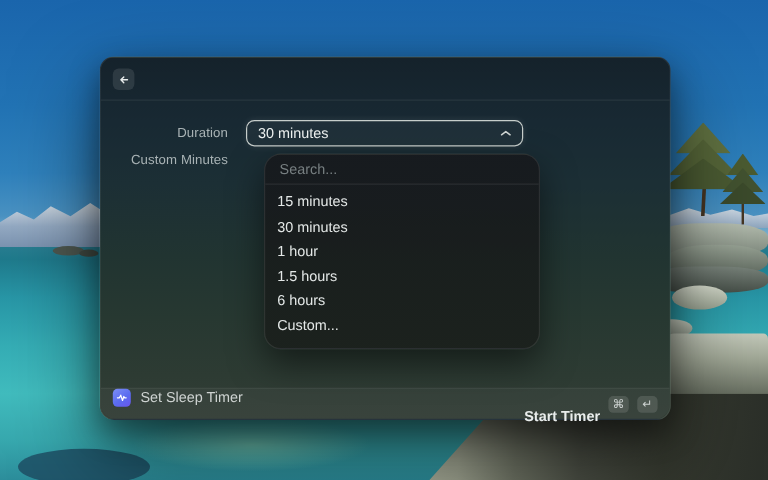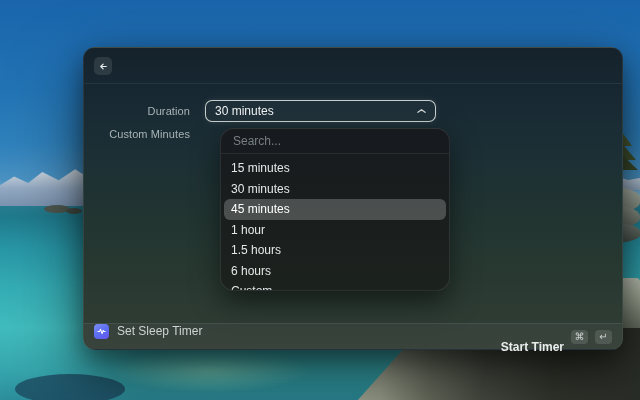--- a/index.html
+++ b/index.html
@@ -28,21 +28,21 @@
   .fg-rock { position:absolute; left:330px; top:328px; width:310px; height:72px;
     background:linear-gradient(95deg,#b2b7a3 0%,#9da28f 18%,#6d7263 33%,#4a4e44 50%,#35392f 72%,#2b2f29 100%);
     clip-path:polygon(9% 100%,26% 18%,40% 0,100% 0,100% 100%);
   }
   .right-rock-col { position:absolute; left:552px; top:278px; width:88px; height:122px;
     background:linear-gradient(180deg,#c2c8b9 0%,#a2a998 16%,#6a7163 40%,#454b41 66%,#343932 100%);
     border-radius:10px 4px 0 0;
   }
 
   
-  .raycast-window { position:absolute; left:83px; top:47px; width:540px; height:303px;
+  .raycast-window { position:absolute; left:83px; top:47px; width:476px; height:303px;
     border-radius:12px; z-index:10;
     background:linear-gradient(180deg,#15222b 0%,#182933 18%,#1c2f35 35%,#213431 55%,#273831 72%,#2d3b33 88%,#323d35 100%);
     border:1px solid rgba(255,255,255,0.08);
     box-shadow:0 30px 70px rgba(0,0,0,0.55), 0 10px 25px rgba(0,0,0,0.4);
   }
   .win-header { position:absolute; left:0; top:0; width:100%; height:36px;
     border-bottom:1px solid rgba(255,255,255,0.07); }
   .back-btn { position:absolute; left:10px; top:9px; width:18px; height:18px; border-radius:5px;
     background:rgba(255,255,255,0.1); display:flex; align-items:center; justify-content:center; cursor:pointer; }
 
@@ -138,21 +138,20 @@
     </svg>
   </div>
 
   <div class="form-label label-custom">Custom Minutes</div>
 
   <div class="dropdown">
     <input class="dd-search" type="text" placeholder="Search..." style="">
     <div class="dd-list">
       <div class="dd-item">15 minutes</div>
       <div class="dd-item">30 minutes</div>
-      <div class="dd-item highlighted">45 minutes</div>
       <div class="dd-item">1 hour</div>
       <div class="dd-item">1.5 hours</div>
       <div class="dd-item">6 hours</div>
       <div class="dd-item">Custom...</div>
     </div>
   </div>
 
   <div class="win-footer">
     <div class="app-icon">
       <svg width="11" height="11" viewBox="0 0 15 15">

